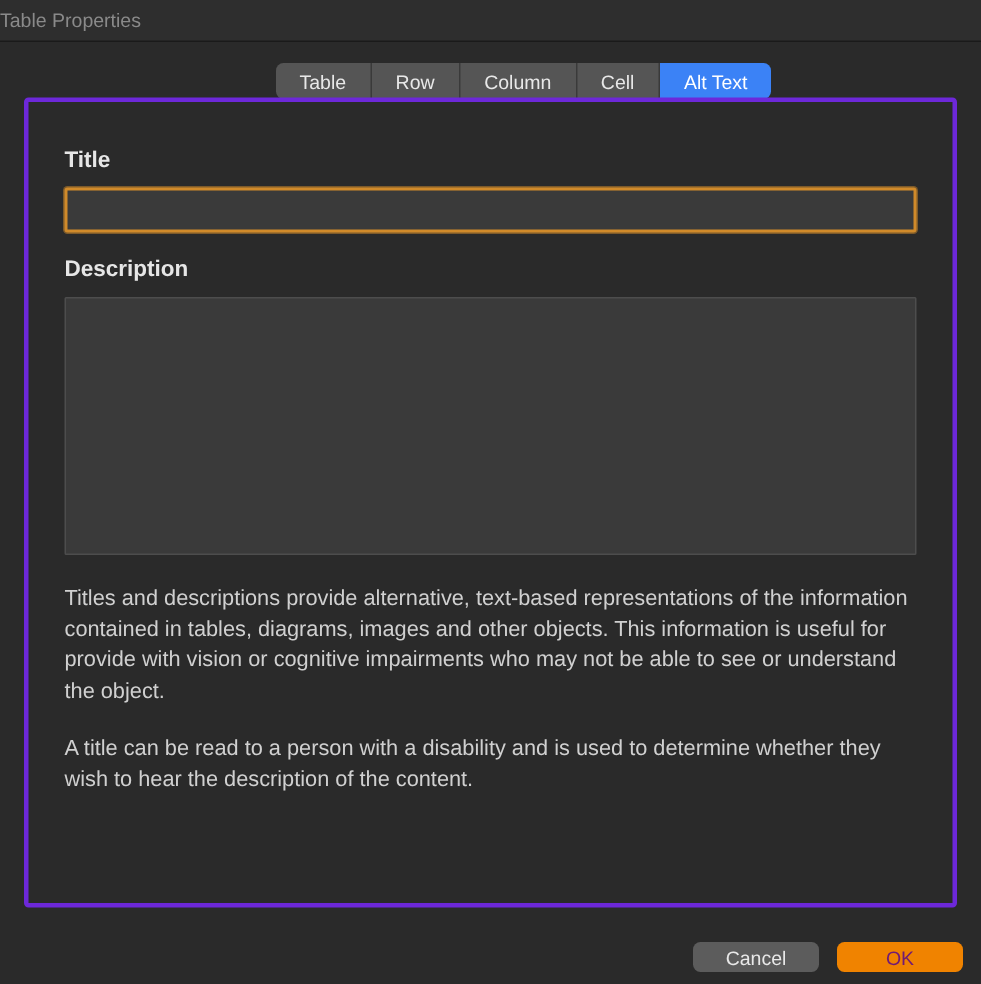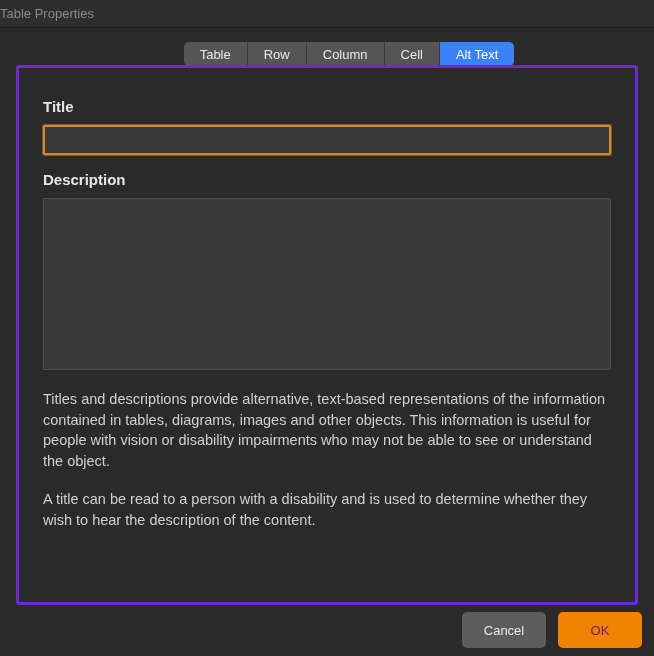--- a/index.html
+++ b/index.html
@@ -120,21 +120,21 @@
     }
     .button-row {
       position: absolute;
       right: 12px;
       bottom: 8px;
       display: flex;
       gap: 12px;
     }
     .btn {
       min-width: 84px;
-      height: 36px;
+      height: 20px;
       border: none;
       border-radius: 5px;
       font-size: 13px;
       cursor: pointer;
       padding: 0 18px;
       display: flex;
       align-items: center;
       justify-content: center;
     }
     .btn-cancel {
@@ -170,21 +170,21 @@
       <div class="field-label">Title</div>
       <input type="text" class="title-input" value="" style="">
     </div>
 
     <div class="section">
       <div class="field-label">Description</div>
       <textarea class="desc-textarea" style=""></textarea>
     </div>
 
     <div class="help-text">
-      <p>Titles and descriptions provide alternative, text-based representations of the information contained in tables, diagrams, images and other objects. This information is useful for people with vision or disability impairments who may not be able to see or understand the object.</p>
+      <p>Titles and descriptions provide alternative, text-based representations of the information contained in tables, diagrams, images and other objects. This information is useful for provide with vision or cognitive impairments who may not be able to see or understand the object.</p>
       <p>A title can be read to a person with a disability and is used to determine whether they wish to hear the description of the content.</p>
     </div>
   </div>
 </div>
 
 <div class="button-row">
   <button class="btn btn-cancel">Cancel</button>
   <button class="btn btn-ok">OK</button>
 </div>
 

